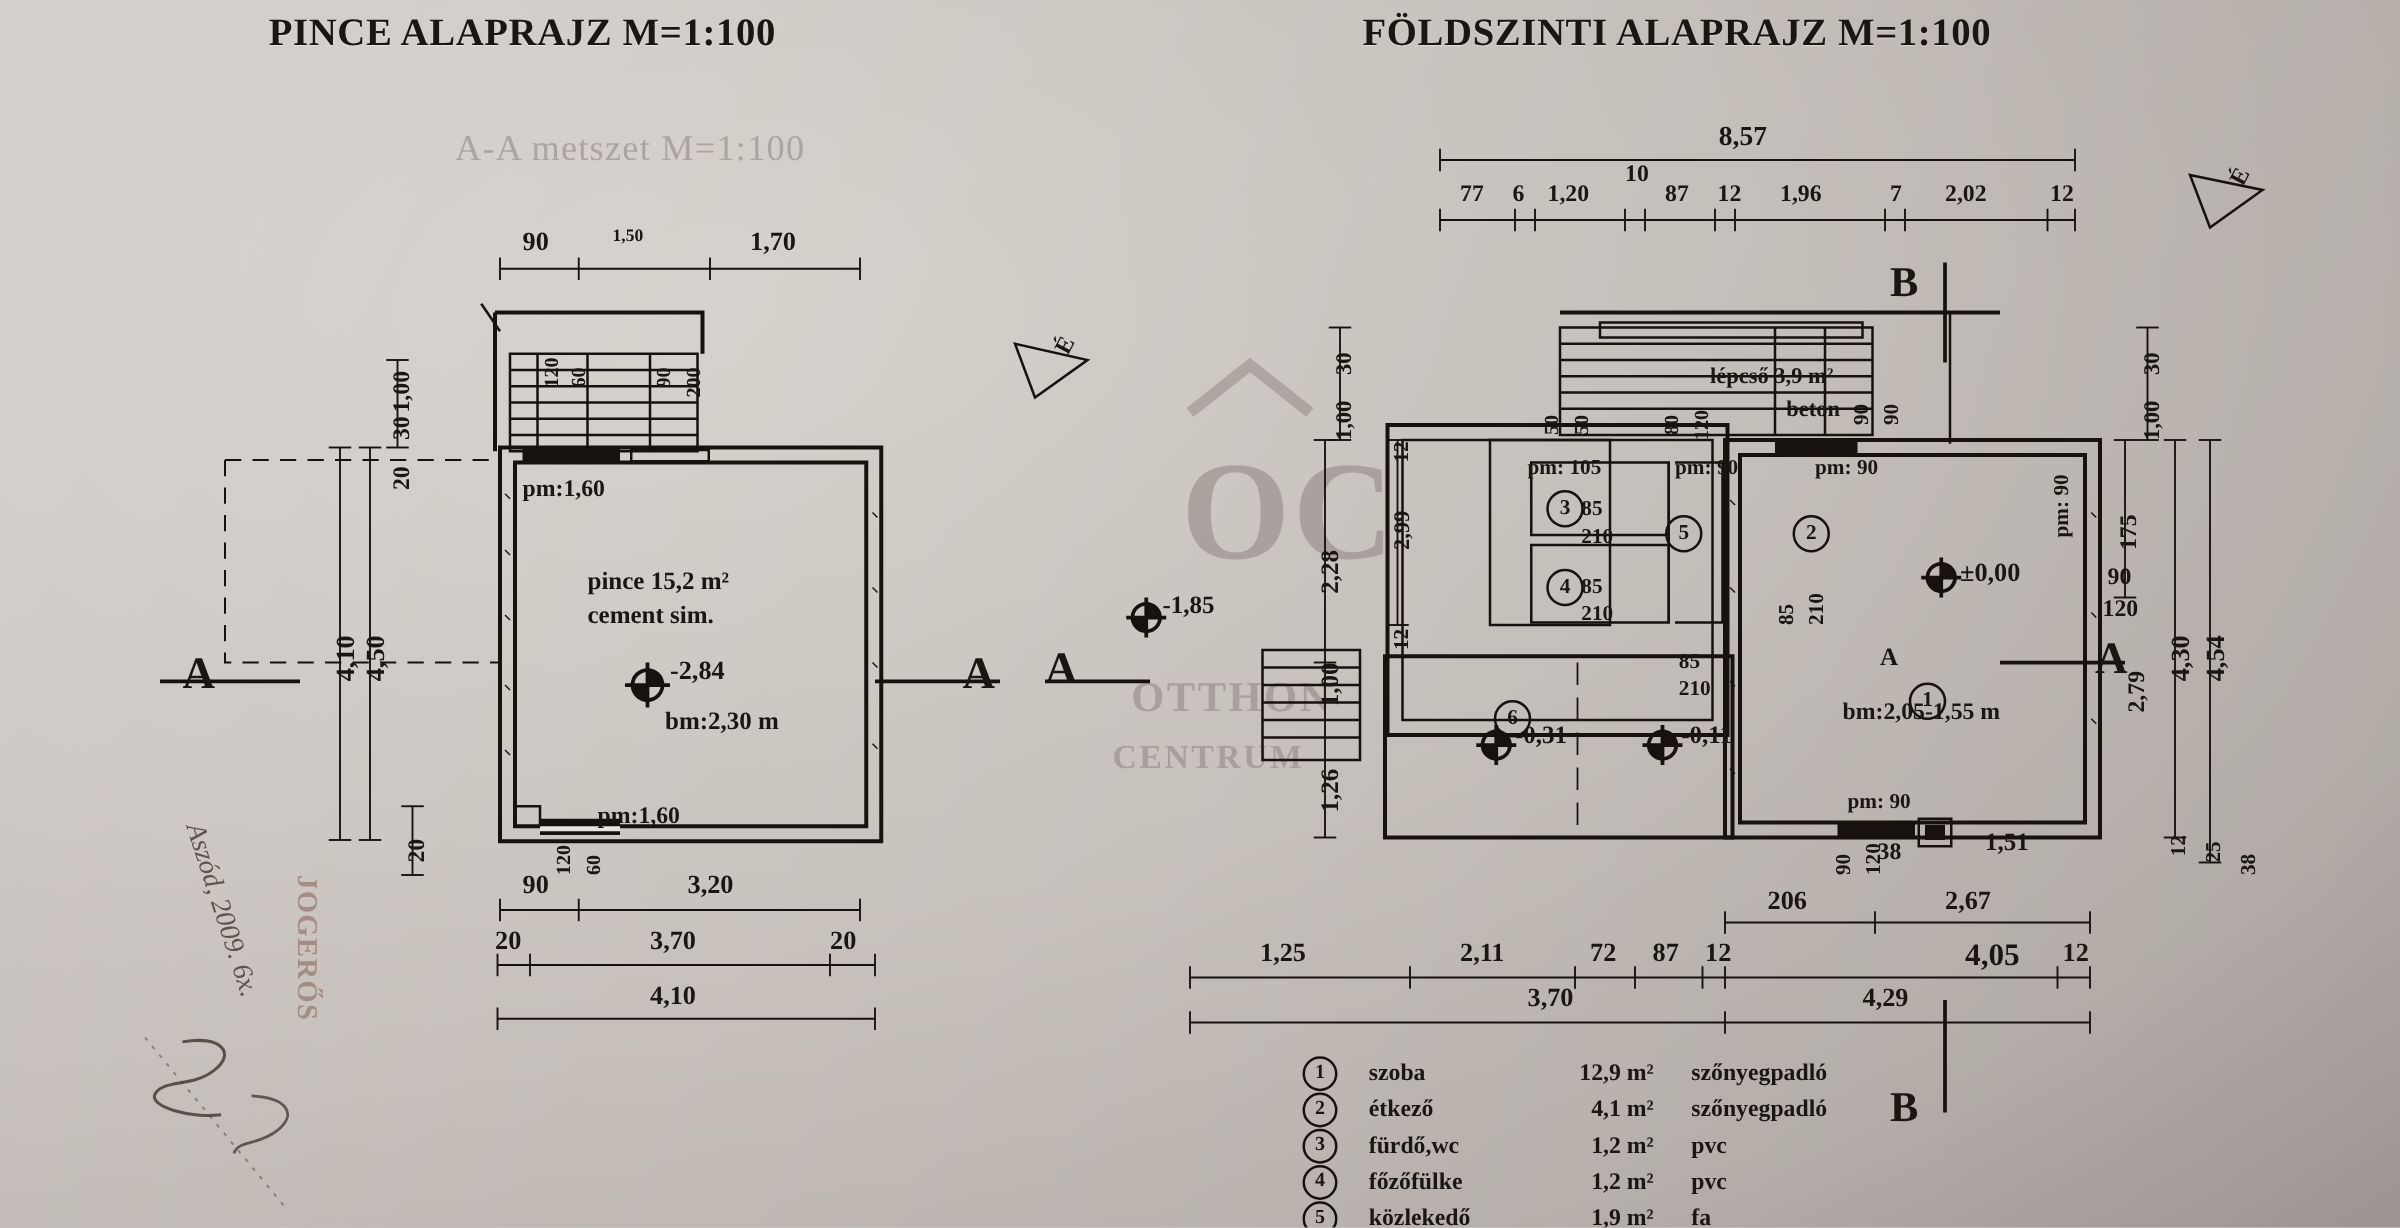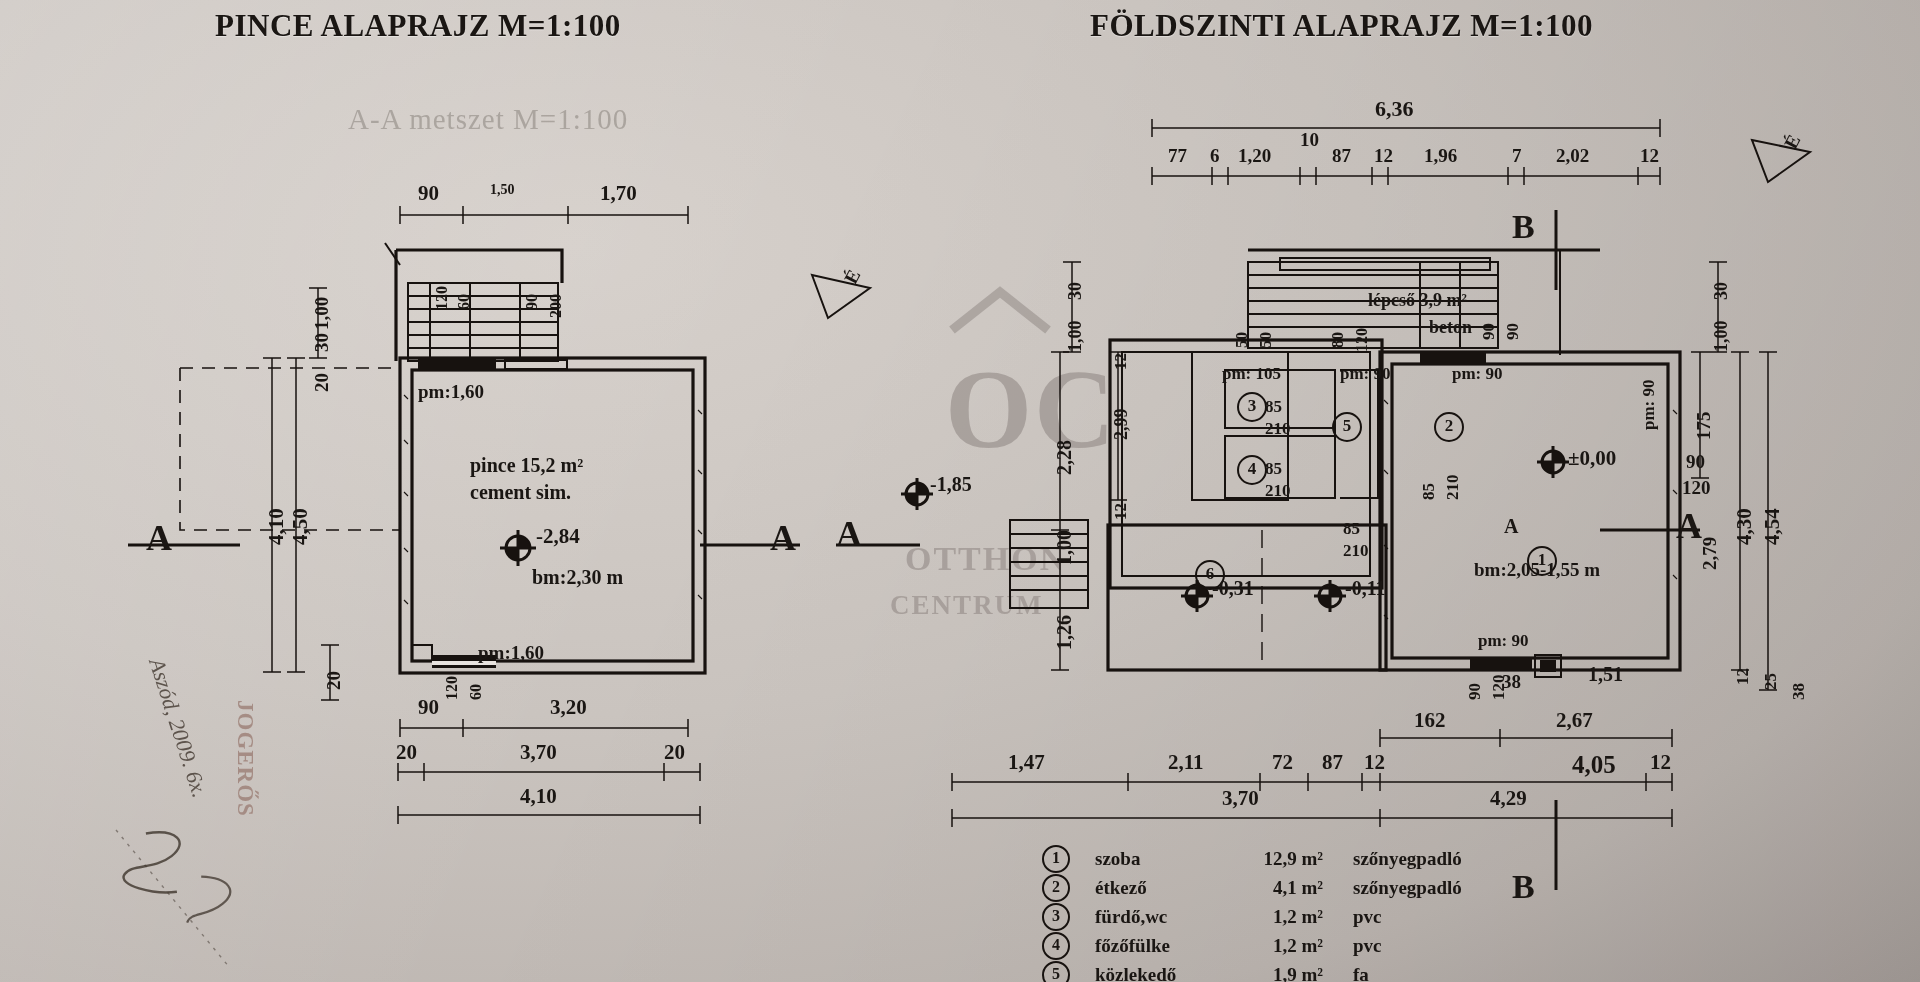--- a/index.html
+++ b/index.html
@@ -373,21 +373,21 @@
 <div class="t vt" style="left:266px;top:545px;font-size:21px;transform:rotate(-90deg);">4,10</div>
 <div class="t vt" style="left:324px;top:690px;font-size:19px;transform:rotate(-90deg);">20</div>
 
 <div class="t vt" style="left:434px;top:310px;font-size:16px;transform:rotate(-90deg);">120</div>
 <div class="t vt" style="left:456px;top:310px;font-size:16px;transform:rotate(-90deg);">60</div>
 <div class="t vt" style="left:524px;top:310px;font-size:16px;transform:rotate(-90deg);">90</div>
 <div class="t vt" style="left:548px;top:318px;font-size:16px;transform:rotate(-90deg);">200</div>
 <div class="t vt" style="left:444px;top:700px;font-size:16px;transform:rotate(-90deg);">120</div>
 <div class="t vt" style="left:468px;top:700px;font-size:16px;transform:rotate(-90deg);">60</div>
 
-<div class="t" style="left:1375px;top:98px;font-size:22px;">6,36</div>
+<div class="t" style="left:1375px;top:98px;font-size:22px;">8,57</div>
 <div class="t" style="left:1168px;top:146px;font-size:19px;">77</div>
 <div class="t" style="left:1210px;top:146px;font-size:19px;">6</div>
 <div class="t" style="left:1238px;top:146px;font-size:19px;">1,20</div>
 <div class="t" style="left:1300px;top:130px;font-size:19px;">10</div>
 <div class="t" style="left:1332px;top:146px;font-size:19px;">87</div>
 <div class="t" style="left:1374px;top:146px;font-size:19px;">12</div>
 <div class="t" style="left:1424px;top:146px;font-size:19px;">1,96</div>
 <div class="t" style="left:1512px;top:146px;font-size:19px;">7</div>
 <div class="t" style="left:1556px;top:146px;font-size:19px;">2,02</div>
 <div class="t" style="left:1640px;top:146px;font-size:19px;">12</div>
@@ -451,30 +451,30 @@
 <div class="t vt" style="left:1694px;top:440px;font-size:19px;transform:rotate(-90deg);">175</div>
 <div class="t" style="left:1686px;top:452px;font-size:19px;">90</div>
 <div class="t" style="left:1682px;top:478px;font-size:19px;">120</div>
 <div class="t vt" style="left:1734px;top:545px;font-size:21px;transform:rotate(-90deg);">4,30</div>
 <div class="t vt" style="left:1762px;top:545px;font-size:21px;transform:rotate(-90deg);">4,54</div>
 <div class="t vt" style="left:1700px;top:570px;font-size:19px;transform:rotate(-90deg);">2,79</div>
 <div class="t vt" style="left:1734px;top:685px;font-size:17px;transform:rotate(-90deg);">12</div>
 <div class="t vt" style="left:1762px;top:690px;font-size:17px;transform:rotate(-90deg);">25</div>
 <div class="t vt" style="left:1790px;top:700px;font-size:17px;transform:rotate(-90deg);">38</div>
 
-<div class="t" style="left:1008px;top:752px;font-size:21px;">1,47</div>
+<div class="t" style="left:1008px;top:752px;font-size:21px;">1,25</div>
 <div class="t" style="left:1168px;top:752px;font-size:21px;">2,11</div>
 <div class="t" style="left:1272px;top:752px;font-size:21px;">72</div>
 <div class="t" style="left:1322px;top:752px;font-size:21px;">87</div>
 <div class="t" style="left:1364px;top:752px;font-size:21px;">12</div>
 <div class="t" style="left:1572px;top:752px;font-size:25px;">4,05</div>
 <div class="t" style="left:1650px;top:752px;font-size:21px;">12</div>
 <div class="t" style="left:1222px;top:788px;font-size:21px;">3,70</div>
 <div class="t" style="left:1490px;top:788px;font-size:21px;">4,29</div>
-<div class="t" style="left:1414px;top:710px;font-size:21px;">162</div>
+<div class="t" style="left:1414px;top:710px;font-size:21px;">206</div>
 <div class="t" style="left:1556px;top:710px;font-size:21px;">2,67</div>
 <div class="t vt" style="left:1466px;top:700px;font-size:17px;transform:rotate(-90deg);">90</div>
 <div class="t vt" style="left:1490px;top:700px;font-size:17px;transform:rotate(-90deg);">120</div>
 <div class="t" style="left:1502px;top:672px;font-size:19px;">38</div>
 <div class="t" style="left:1588px;top:664px;font-size:20px;">1,51</div>
 
 <table id="legend">
   <tbody>
     <tr>
       <td class="num"><span class="circ">1</span></td>
@@ -511,13 +511,13 @@
 </table>
 
 <div class="hand" style="left:168px;top:655px;font-size:22px;transform:rotate(72deg);transform-origin:0 0;">Aszód, 2009. 6x.</div>
 <div class="hand2" style="left:258px;top:700px;font-size:23px;transform:rotate(90deg);transform-origin:0 0;">JOGERŐS</div>
 <svg width="260" height="200" style="left:110px;top:790px;">
   <path d="M20 70 C 30 40, 48 36, 52 58 C 56 80, 40 96, 46 108 C 52 120, 78 92, 86 70" fill="none" stroke="#3d342c" stroke-width="2.4" opacity=".8" transform="rotate(62 50 70)"></path>
   <path d="M70 98 C 84 74, 100 72, 104 92 C 108 112, 96 124, 104 132" fill="none" stroke="#3d342c" stroke-width="2.2" opacity=".75" transform="rotate(62 90 110)"></path>
   <path d="M6 40 L 120 178" fill="none" stroke="#3d342c" stroke-width="1.4" opacity=".5" stroke-dasharray="3 6"></path>
 </svg>
 
-<div class="t n" style="left:348px;top:105px;font-size:29px;color:rgba(120,112,107,.45);letter-spacing:1px;">A-A metszet  M=1:100</div>
+<div class="t n" style="left:364px;top:105px;font-size:29px;color:rgba(120,112,107,.45);letter-spacing:1px;">A-A metszet  M=1:100</div>
 
 </body></html>

